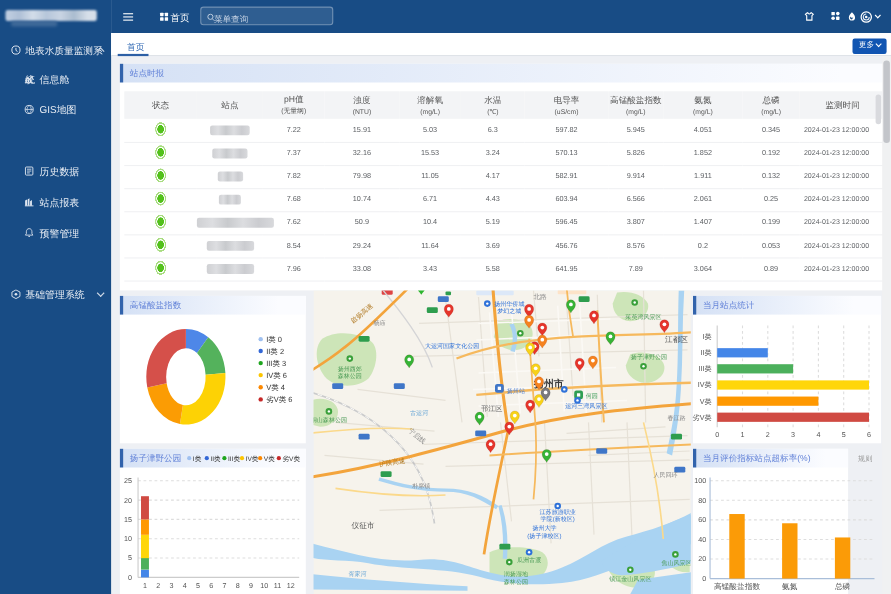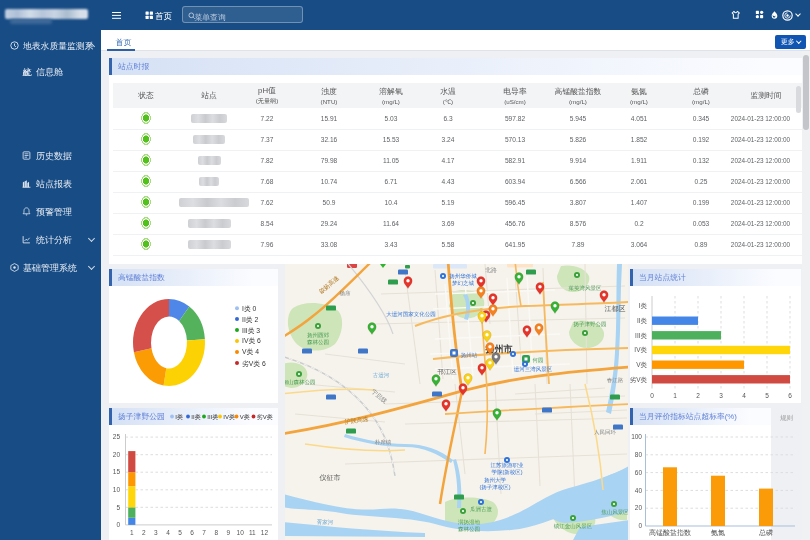--- a/index.html
+++ b/index.html
@@ -39,48 +39,47 @@
  </div>
  <div class="menu-item" style="top:59px">
       <svg class="mi-ic" viewBox="0 0 16 16">
         <path d="M1 14h14v1.6H1zM2 9l4-4 3 3 5-5v4h-1.6V6.8L9 11 6 8l-4 4z"></path>
         <rect x="2" y="10.5" width="2.4" height="3.5"></rect>
         <rect x="5.6" y="9" width="2.4" height="5"></rect>
         <rect x="9.2" y="10" width="2.4" height="4"></rect>
       </svg>
       <span class="mi-tx">信息舱</span>
     </div>
+ <div class="menu-item" style="top:87px">
+      <svg class="mi-ic" viewBox="0 0 16 16">
+        <circle cx="8" cy="8" r="6.6" fill="none" stroke="#dfe6f0" stroke-width="1.5"></circle>
+        <path d="M1.5 8h13M8 1.5c-4.5 4-4.5 9 0 13 4.5-4 4.5-9 0-13z" fill="none" stroke="#dfe6f0" stroke-width="1.2"></path>
+      </svg>
+      <span class="mi-tx">GIS地图</span>
+    </div>
  <div class="menu-item" style="top:143px">
       <svg class="mi-ic" viewBox="0 0 16 16">
         <rect x="2" y="1.5" width="12" height="13" rx="1.5" fill="none" stroke="#dfe6f0" stroke-width="1.5"></rect>
         <path d="M4.5 5h7M4.5 8h7M4.5 11h4.5" stroke="#dfe6f0" stroke-width="1.4"></path>
       </svg>
       <span class="mi-tx">历史数据</span>
     </div>
  <div class="menu-item" style="top:171px">
       <svg class="mi-ic" viewBox="0 0 16 16">
         <path d="M1.5 14.5V6l3-2v10.5zM5.5 14.5V4l3-2v12.5zM9.5 14.5V7l3-2v9.5z"></path>
         <rect x="1" y="13.8" width="14" height="1.6"></rect>
       </svg>
       <span class="mi-tx">站点报表</span>
     </div>
  <div class="menu-item" style="top:199px">
       <svg class="mi-ic" viewBox="0 0 16 16">
         <path d="M8 1.5c2.8 0 4.5 2.2 4.5 5v3l1.5 2.5H2L3.5 9.5v-3c0-2.8 1.7-5 4.5-5z" fill="none" stroke="#dfe6f0" stroke-width="1.4"></path>
         <path d="M6.5 13.5a1.5 1.5 0 003 0z"></path>
       </svg>
       <span class="mi-tx">预警管理</span>
-    </div>
- <div class="menu-item" style="top:227px">
-      <svg class="mi-ic" viewBox="0 0 16 16">
-        <path d="M2 2v12h12" fill="none" stroke="#dfe6f0" stroke-width="1.6"></path>
-        <path d="M4.5 10.5l3-3 2 2 4-4.5" fill="none" stroke="#dfe6f0" stroke-width="1.5"></path>
-      </svg>
-      <span class="mi-tx">统计分析</span>
-      <i class="chev cd"></i>
     </div>
  <div class="menu-item" style="top:255px">
    <svg class="mi-ic0" viewBox="0 0 16 16">
         <path d="M8 1l6.5 3.5v7L8 15l-6.5-3.5v-7z" fill="none" stroke="#dfe6f0" stroke-width="1.5"></path>
         <circle cx="8" cy="8" r="2.2"></circle>
       </svg>
    <span class="mi-tx0">基础管理系统</span>
       <i class="chev cd"></i>
  </div>
 </div>

